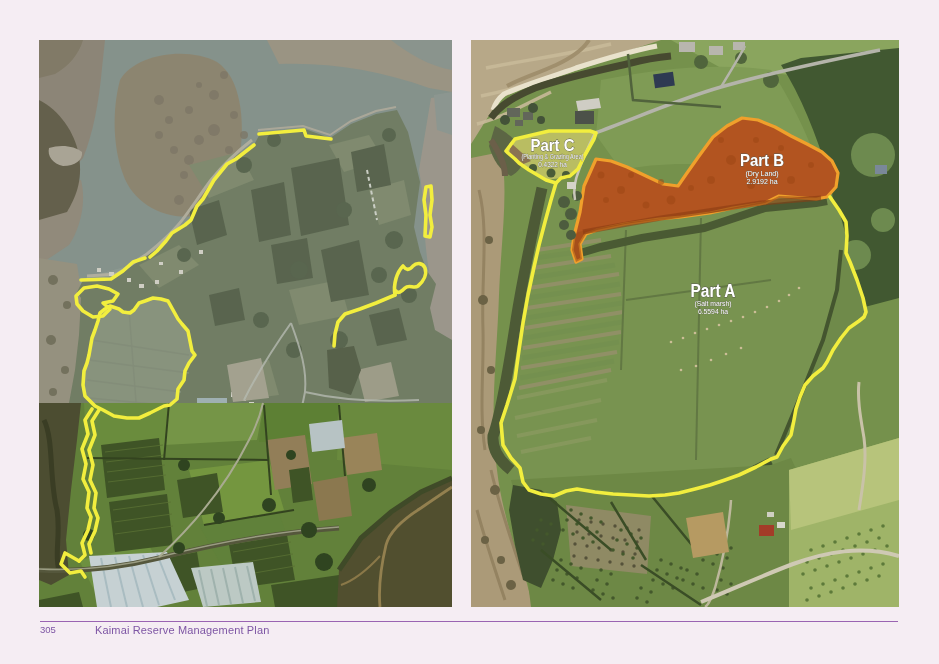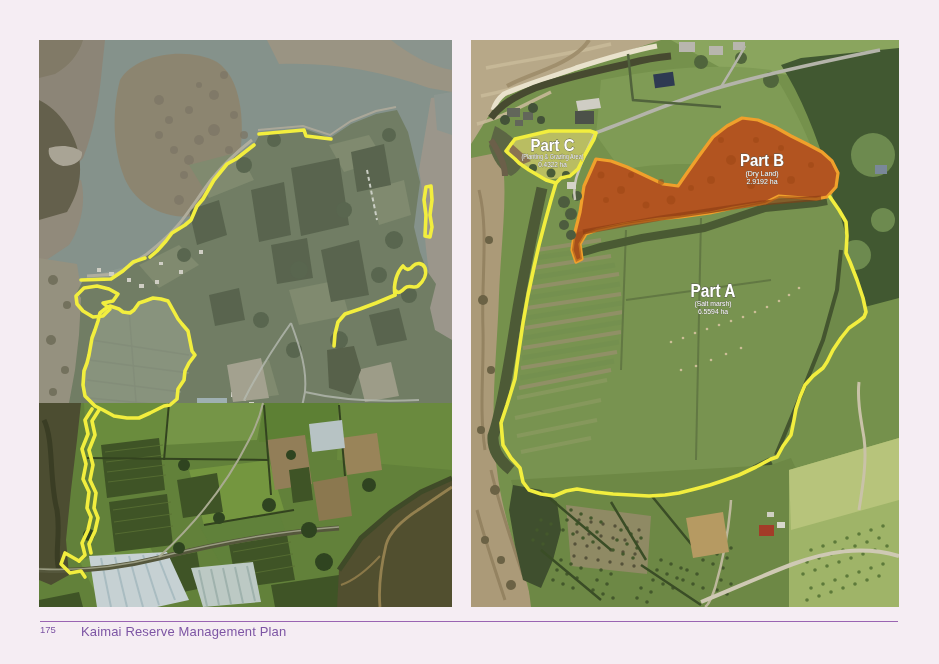--- a/index.html
+++ b/index.html
@@ -663,15 +663,15 @@
 
 <text x="242" y="266" font-size="6.8" stroke-width="0.4">(Salt marsh)</text>
 
 <text x="242" y="274" font-size="6.8" stroke-width="0.4">6.5594 ha</text>
 </g>
 
 </svg>
 
 <div class="abs" style="left:40px;top:620.5px;width:858px;height:1.6px;background:#9a64b2"></div>
 
-<div class="abs" style="left:40px;top:623.5px;font-size:9.5px;color:#7d55a4">175</div>
-
-<div class="abs" style="left:81px;top:623.5px;font-size:13px;letter-spacing:.15px;color:#7d55a4">Kaimai Reserve Management Plan</div>
+<div class="abs" style="left:40px;top:623.5px;font-size:9.5px;color:#7d55a4">305</div>
+
+<div class="abs" style="left:95px;top:623.5px;font-size:11px;letter-spacing:.15px;color:#7d55a4">Kaimai Reserve Management Plan</div>
 
 </body></html>

